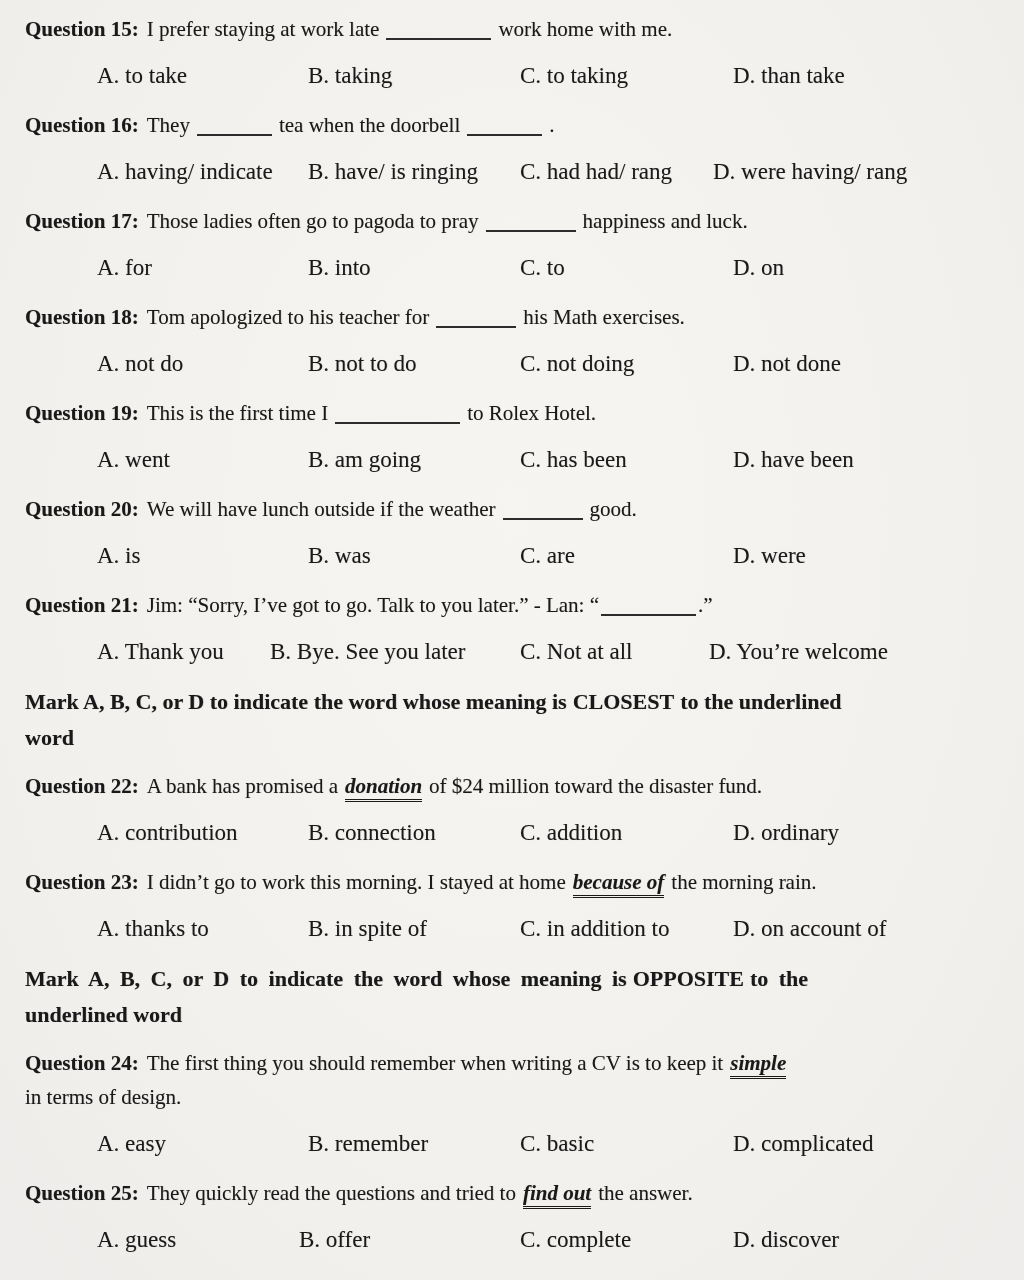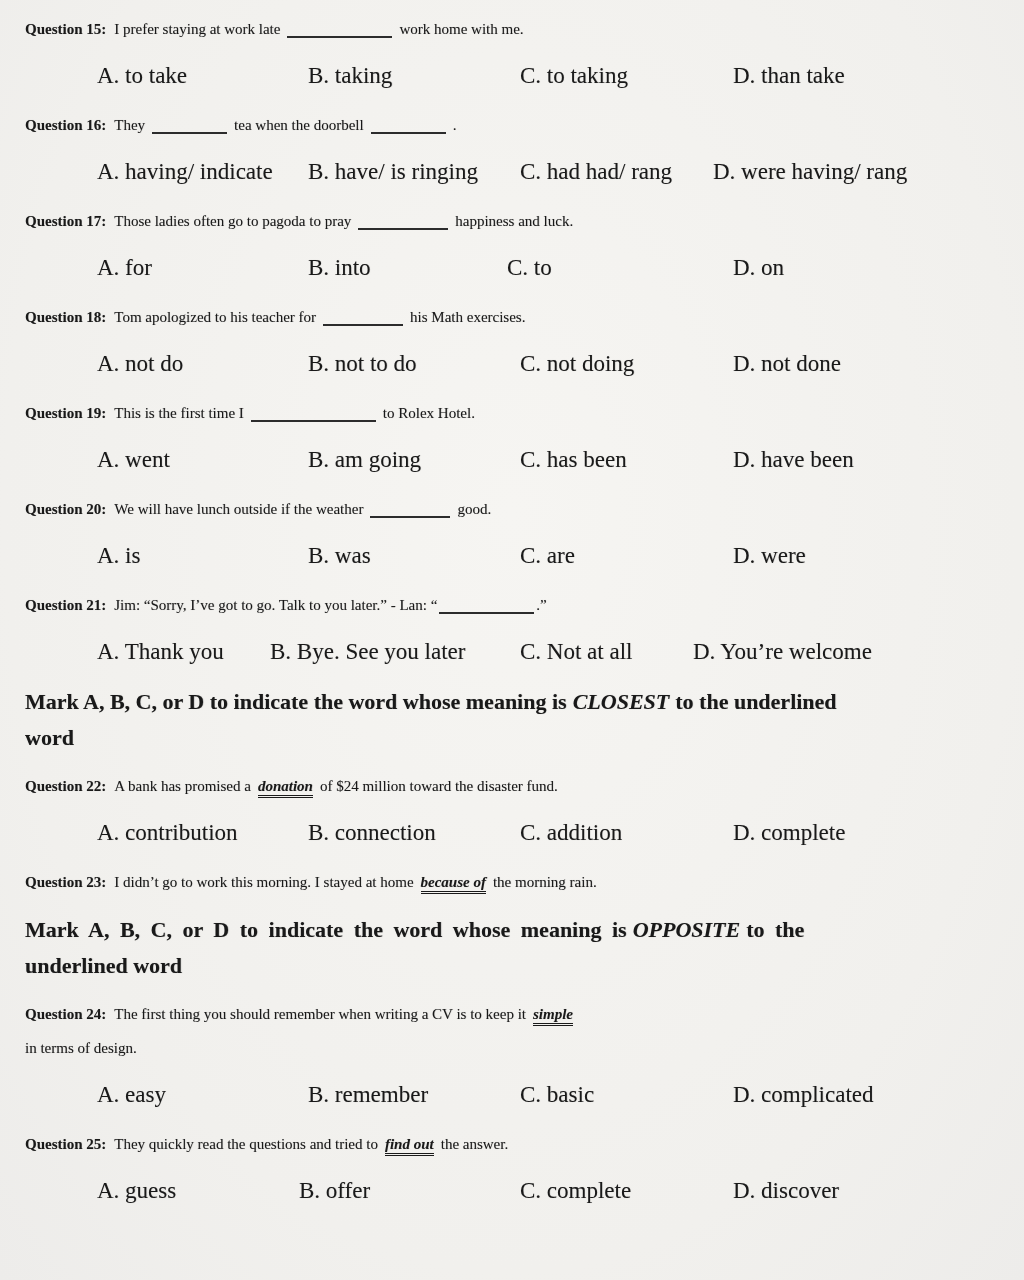--- a/index.html
+++ b/index.html
@@ -6,21 +6,21 @@
   body {
     width:1024px; height:1280px; overflow:hidden;
     background:#f2f1ee;
     background-image: radial-gradient(ellipse at 50% 40%, #f6f5f2 0%, #f1f0ed 70%, #edecea 100%);
     font-family:"Liberation Serif", "DejaVu Serif", serif;
     color:#191919;
   }
   .page { padding:12px 70px 0 25px; }
   .qline {
     margin:0 0 13px 0;
-    font-size:15px; line-height:34px;
+    font-size:21px; line-height:34px;
     white-space:nowrap;
     text-shadow:0.3px 0.3px 0.7px rgba(25,25,25,0.28);
   }
   .qlabel { font-weight:bold; margin-right:8px; }
   .blank {
     display:inline-block;
     border-bottom:2px solid #2c2c2c;
     height:1.05em; vertical-align:-4px;
     margin:0 7px;
   }
@@ -31,21 +31,21 @@
     font-size:23px; line-height:34px;
     text-shadow:0.3px 0.3px 0.7px rgba(25,25,25,0.28);
   }
   .opt { position:absolute; top:0; white-space:nowrap; cursor:default; }
   .hdr {
     margin:0 0 13px 0;
     font-size:22px; line-height:36px;
     font-weight:bold; white-space:nowrap;
     text-shadow:0.3px 0.3px 0.7px rgba(25,25,25,0.35);
   }
-  .hdr .hem { font-style:italic; margin:6px 6px; }
+  .hdr .hem { margin:6px 6px; }
   .wide { word-spacing:5px; }
   .em-word {
     font-weight:bold; font-style:italic;
     border-bottom:3px double #1a1a1a;
     margin:0 7px; padding-bottom:1px;
   }
 </style>
 </head>
 <body>
 
@@ -69,21 +69,21 @@
       <span class="opt" style="left:495px">C. had had/ rang</span>
       <span class="opt" style="left:688px">D. were having/ rang</span>
     </div>
   </div>
 
   <div>
     <p class="qline"><b class="qlabel">Question 17:</b><span>Those ladies often go to pagoda to pray</span><span class="blank w90"></span><span>happiness and luck.</span></p>
     <div class="opts">
       <span class="opt" style="left:72px">A. for</span>
       <span class="opt" style="left:283px">B. into</span>
-      <span class="opt" style="left:482px">C. to</span>
+      <span class="opt" style="left:495px">C. to</span>
       <span class="opt" style="left:708px">D. on</span>
     </div>
   </div>
 
   <div>
     <p class="qline"><b class="qlabel">Question 18:</b><span>Tom apologized to his teacher for</span><span class="blank w80"></span><span>his Math exercises.</span></p>
     <div class="opts">
       <span class="opt" style="left:72px">A. not do</span>
       <span class="opt" style="left:283px">B. not to do</span>
       <span class="opt" style="left:495px">C. not doing</span>
@@ -110,38 +110,44 @@
       <span class="opt" style="left:708px">D. were</span>
     </div>
   </div>
 
   <div>
     <p class="qline"><b class="qlabel">Question 21:</b><span>Jim: “Sorry, I’ve got to go. Talk to you later.” - Lan: “</span><span class="blank w95 tight"></span><span>.”</span></p>
     <div class="opts">
       <span class="opt" style="left:72px">A. Thank you</span>
       <span class="opt" style="left:245px">B. Bye. See you later</span>
       <span class="opt" style="left:495px">C. Not at all</span>
-      <span class="opt" style="left:668px">D. You’re welcome</span>
+      <span class="opt" style="left:684px">D. You’re welcome</span>
     </div>
   </div>
 
   <p class="hdr"><span>Mark A, B, C, or D to indicate the word whose meaning is</span><span class="hem">CLOSEST</span><span>to the underlined</span><br><span>word</span></p>
 
   <div>
     <p class="qline"><b class="qlabel">Question 22:</b><span>A bank has promised a</span><span class="em-word">donation</span><span>of $24 million toward the disaster fund.</span></p>
     <div class="opts">
       <span class="opt" style="left:72px">A. contribution</span>
       <span class="opt" style="left:283px">B. connection</span>
       <span class="opt" style="left:495px">C. addition</span>
-      <span class="opt" style="left:708px">D. complete</span>
+      <span class="opt" style="left:708px">D. ordinary</span>
     </div>
   </div>
 
   <div>
     <p class="qline"><b class="qlabel">Question 23:</b><span>I didn’t go to work this morning. I stayed at home</span><span class="em-word">because of</span><span>the morning rain.</span></p>
+    <div class="opts">
+      <span class="opt" style="left:72px">A. thanks to</span>
+      <span class="opt" style="left:283px">B. in spite of</span>
+      <span class="opt" style="left:495px">C. in addition to</span>
+      <span class="opt" style="left:708px">D. on account of</span>
+    </div>
   </div>
 
   <p class="hdr"><span class="wide"><span>Mark A, B, C, or D to indicate the word whose meaning is</span><span class="hem">OPPOSITE</span><span>to the</span></span><br><span>underlined word</span></p>
 
   <div>
     <p class="qline"><b class="qlabel">Question 24:</b><span>The first thing you should remember when writing a CV is to keep it</span><span class="em-word">simple</span><br><span>in terms of design.</span></p>
     <div class="opts">
       <span class="opt" style="left:72px">A. easy</span>
       <span class="opt" style="left:283px">B. remember</span>
       <span class="opt" style="left:495px">C. basic</span>

